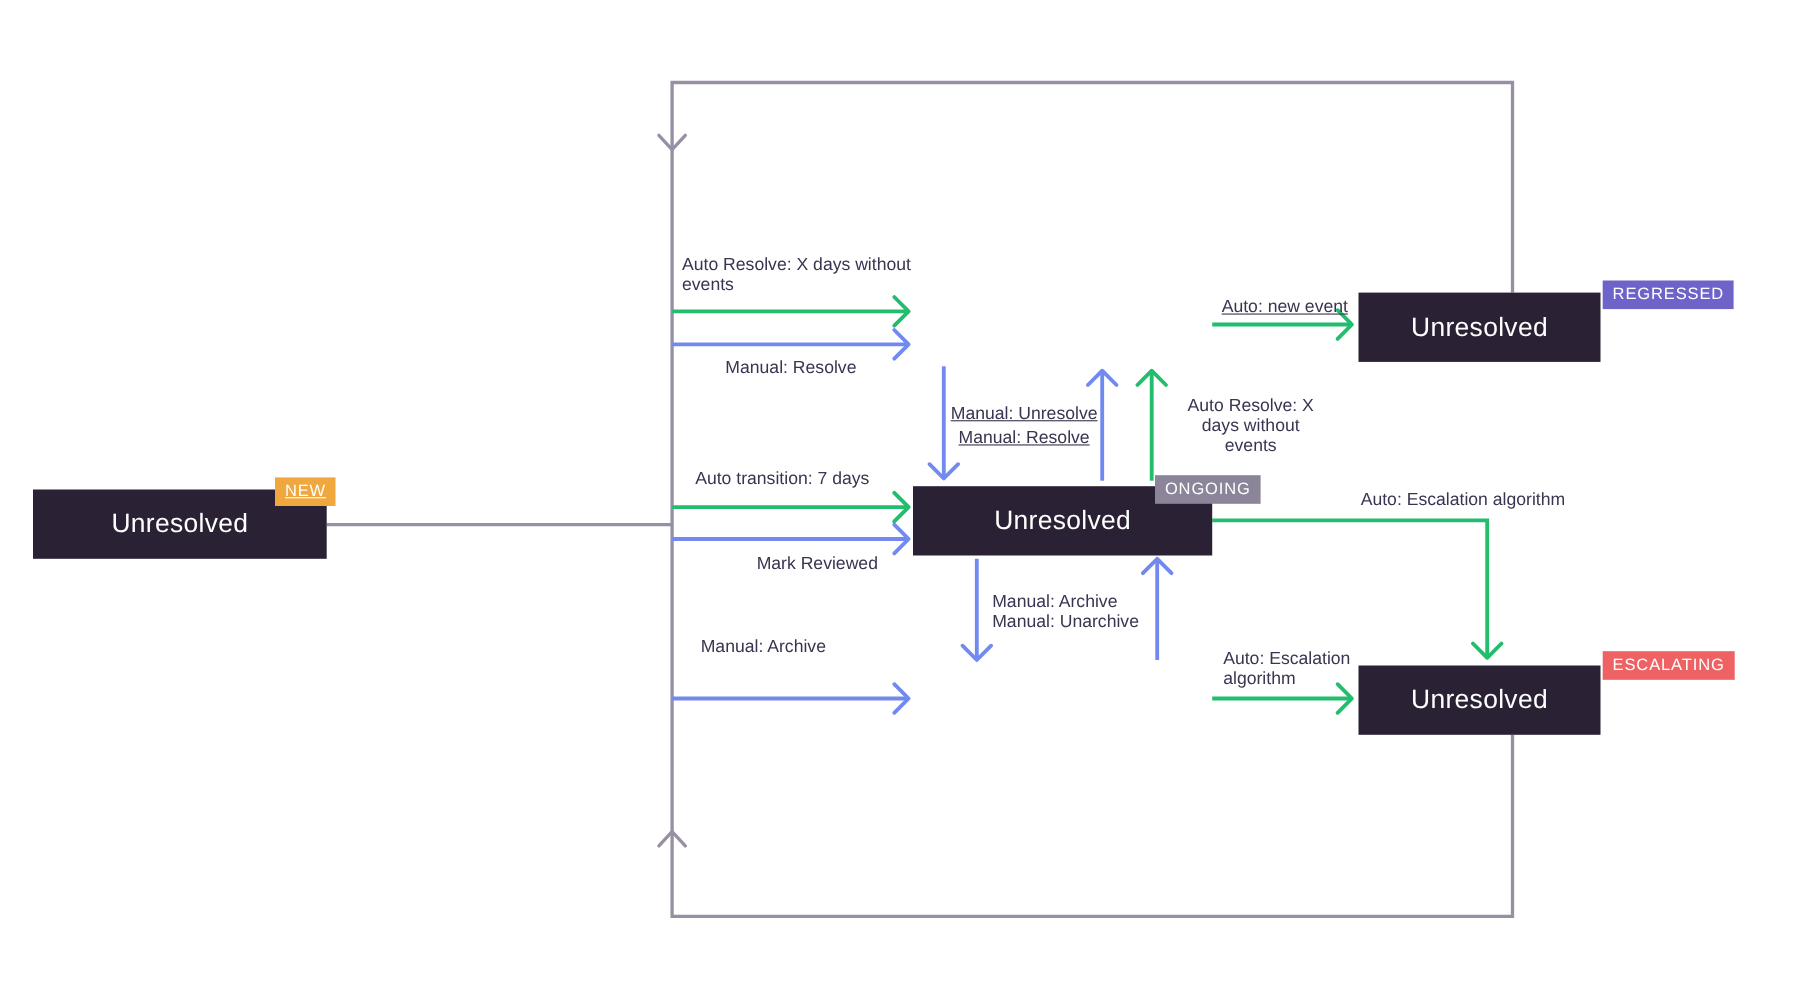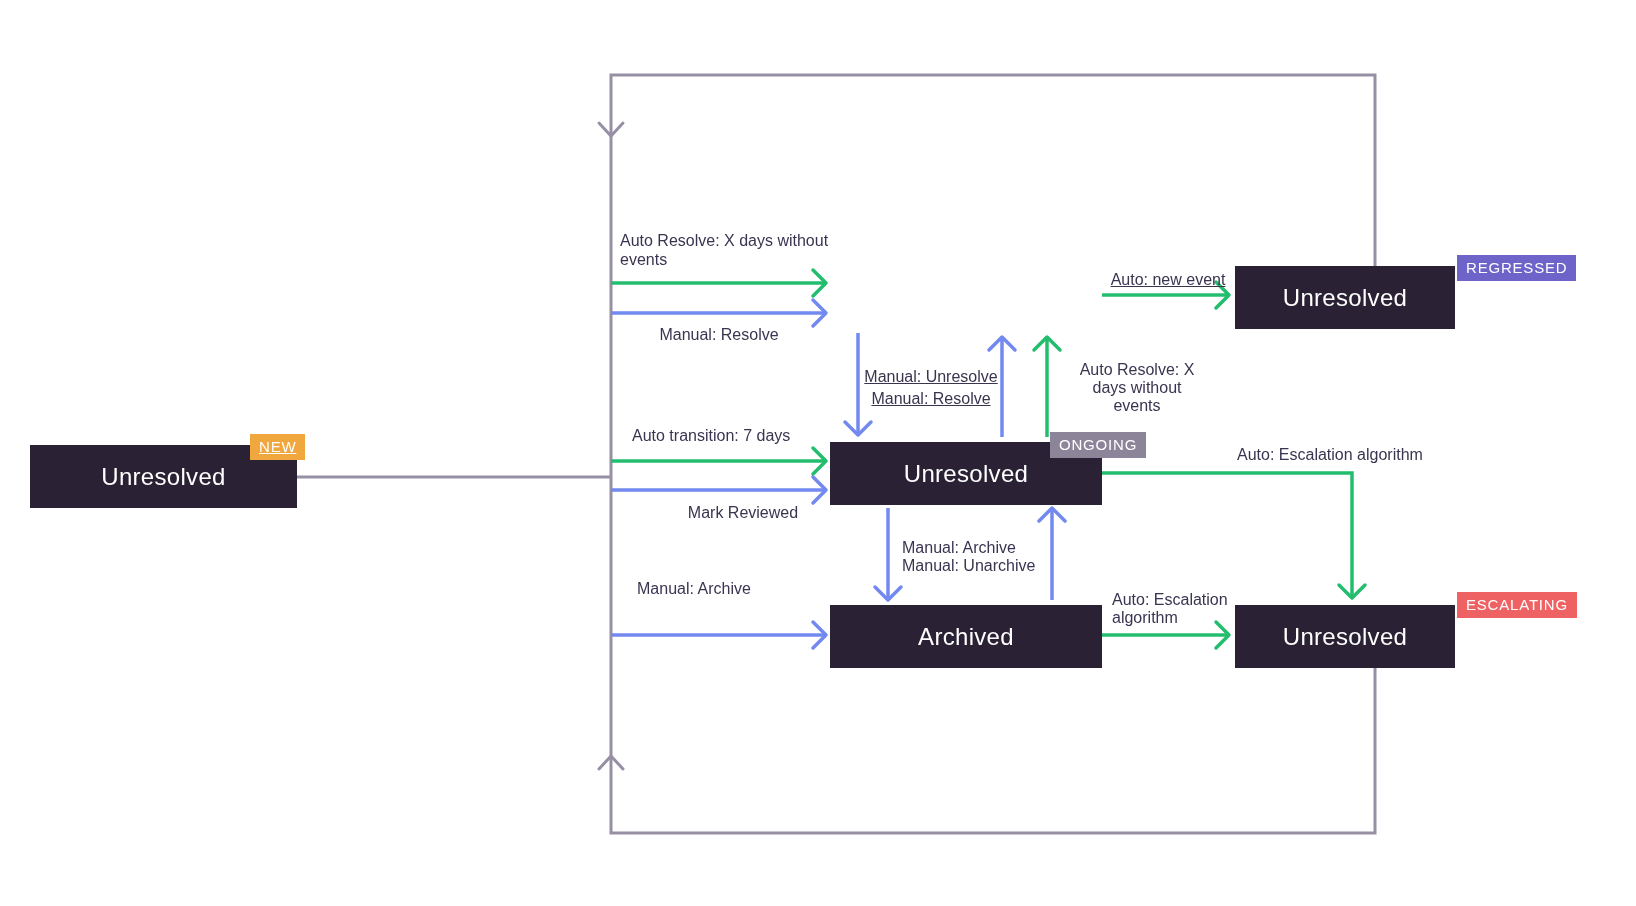--- a/index.html
+++ b/index.html
@@ -110,23 +110,20 @@
     <span>Unresolved</span>
     <span class="badge" style="left:220px;top:-11px;background:var(--badge-new);text-decoration:underline;">NEW</span>
   </div>
 
 
   <div class="state-box" style="left:830px;top:442px;width:272px;height:63px;">
     <span>Unresolved</span>
     <span class="badge" style="left:220px;top:-10px;background:var(--badge-ongoing);">ONGOING</span>
   </div>
 
-  <div class="state-box" style="left:830px;top:605px;width:272px;height:63px;">
-    <span>Archived</span>
-  </div>
 
   <div class="state-box" style="left:1235px;top:266px;width:220px;height:63px;">
     <span>Unresolved</span>
     <span class="badge" style="left:222px;top:-11px;background:var(--badge-regressed);">REGRESSED</span>
   </div>
 
   <div class="state-box" style="left:1235px;top:605px;width:220px;height:63px;">
     <span>Unresolved</span>
     <span class="badge" style="left:222px;top:-13px;background:var(--badge-escalating);">ESCALATING</span>
   </div>

